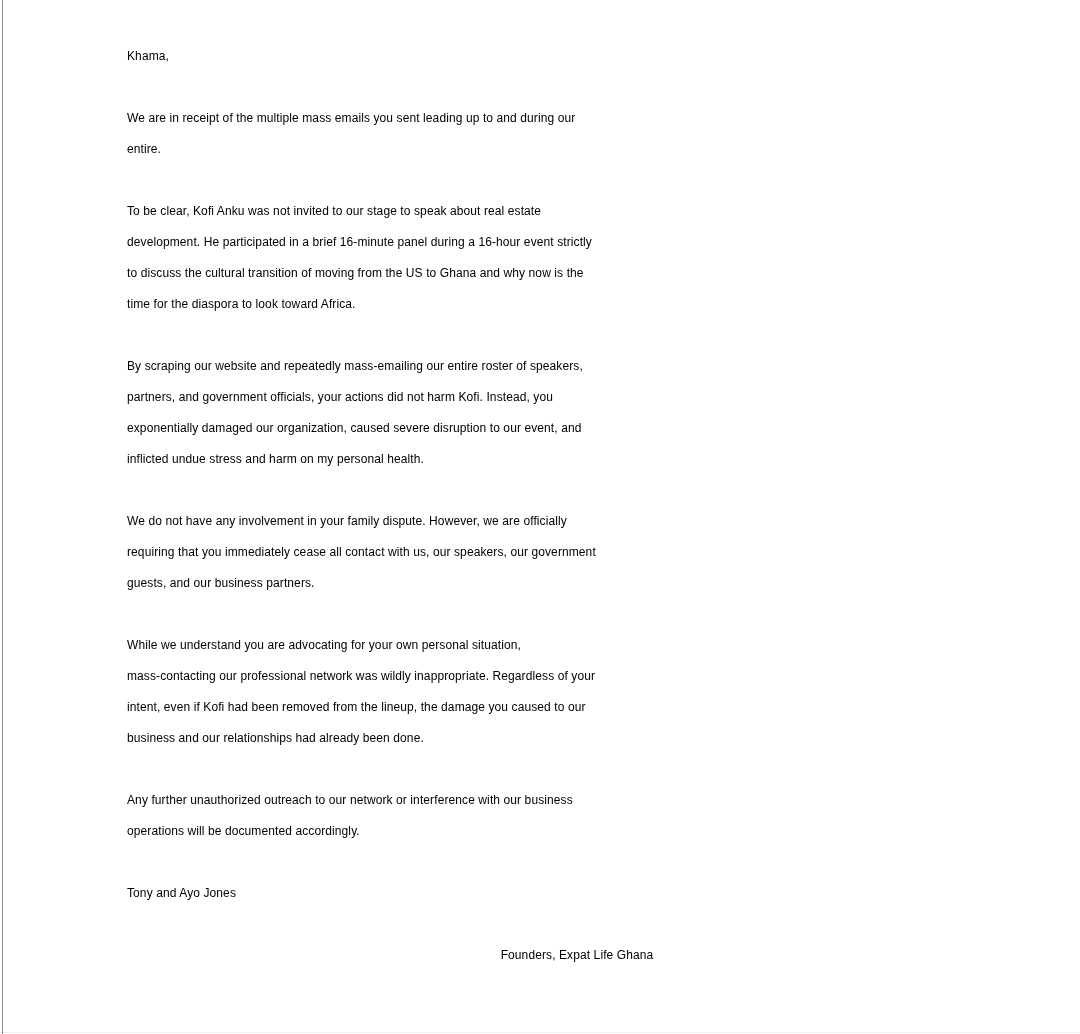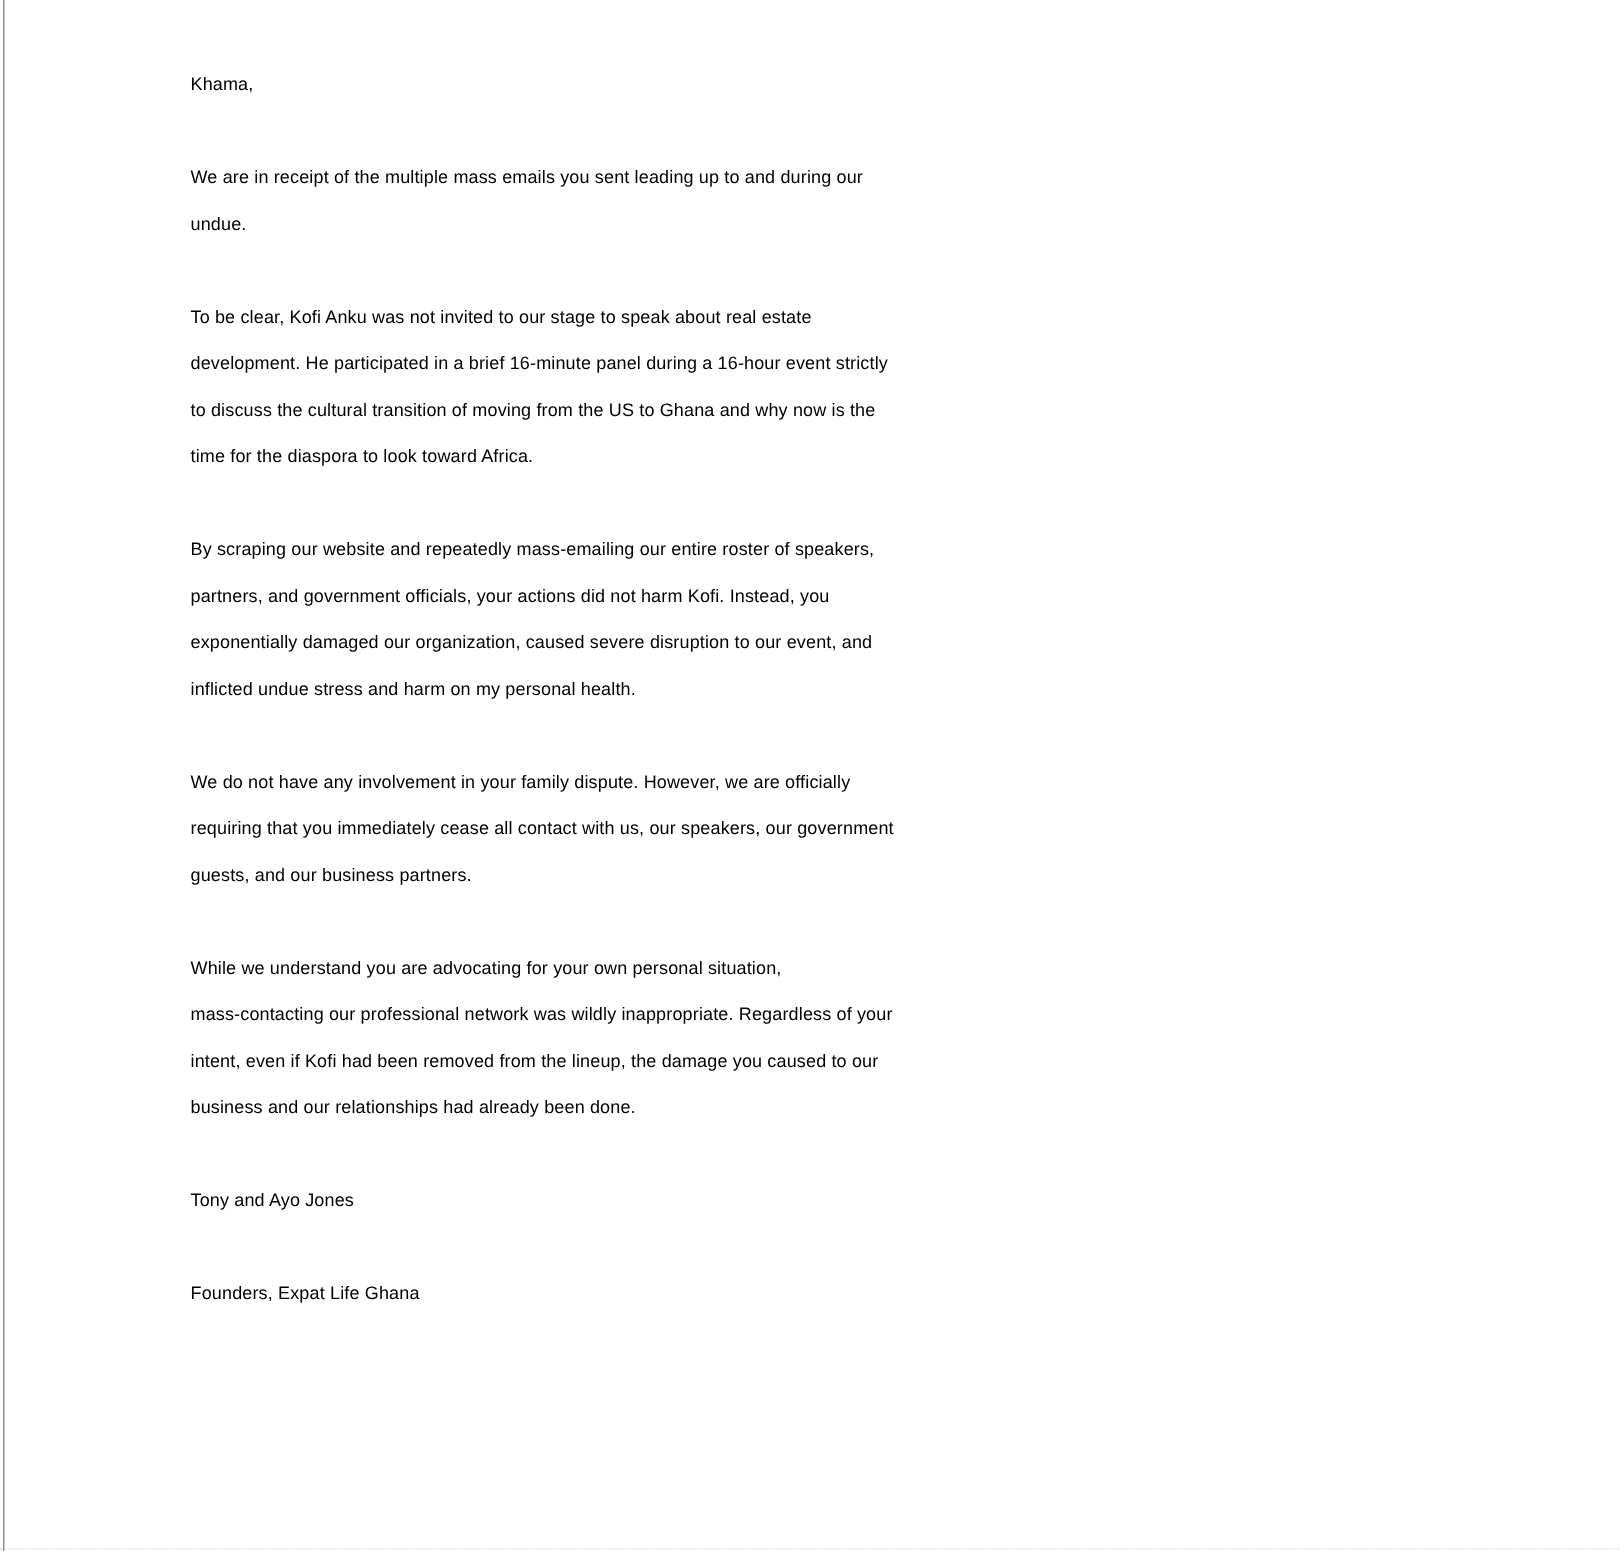--- a/index.html
+++ b/index.html
@@ -44,49 +44,52 @@
     font-size: 12px;
     line-height: 31px;
     letter-spacing: 0.1px;
   }
   .letter p.para {
     margin: 0 0 31px 0;
     white-space: pre-line; 
   }
   .letter p.para.last {
     margin-bottom: 0;
+    text-align: center;
   }
 </style>
 </head>
 <body>
 
 <div class="page">
   <div class="left-border"></div>
   <div class="bottom-rule"></div>
 
   <div class="letter">
     <p class="para">Khama,</p>
 
     <div id="body-paragraphs">
         <p class="para">We are in receipt of the multiple mass emails you sent leading up to and during our
-undue.</p>
+entire.</p>
         <p class="para">To be clear, Kofi Anku was not invited to our stage to speak about real estate
 development. He participated in a brief 16-minute panel during a 16-hour event strictly
 to discuss the cultural transition of moving from the US to Ghana and why now is the
 time for the diaspora to look toward Africa.</p>
         <p class="para">By scraping our website and repeatedly mass-emailing our entire roster of speakers,
 partners, and government officials, your actions did not harm Kofi. Instead, you
 exponentially damaged our organization, caused severe disruption to our event, and
 inflicted undue stress and harm on my personal health.</p>
         <p class="para">We do not have any involvement in your family dispute. However, we are officially
 requiring that you immediately cease all contact with us, our speakers, our government
 guests, and our business partners.</p>
         <p class="para">While we understand you are advocating for your own personal situation,
 mass-contacting our professional network was wildly inappropriate. Regardless of your
 intent, even if Kofi had been removed from the lineup, the damage you caused to our
 business and our relationships had already been done.</p>
+        <p class="para">Any further unauthorized outreach to our network or interference with our business
+operations will be documented accordingly.</p>
       </div>
 
     <p class="para">Tony and Ayo Jones</p>
 
     <p class="para last">Founders, Expat Life Ghana</p>
   </div>
 </div>
 
 </body></html>

